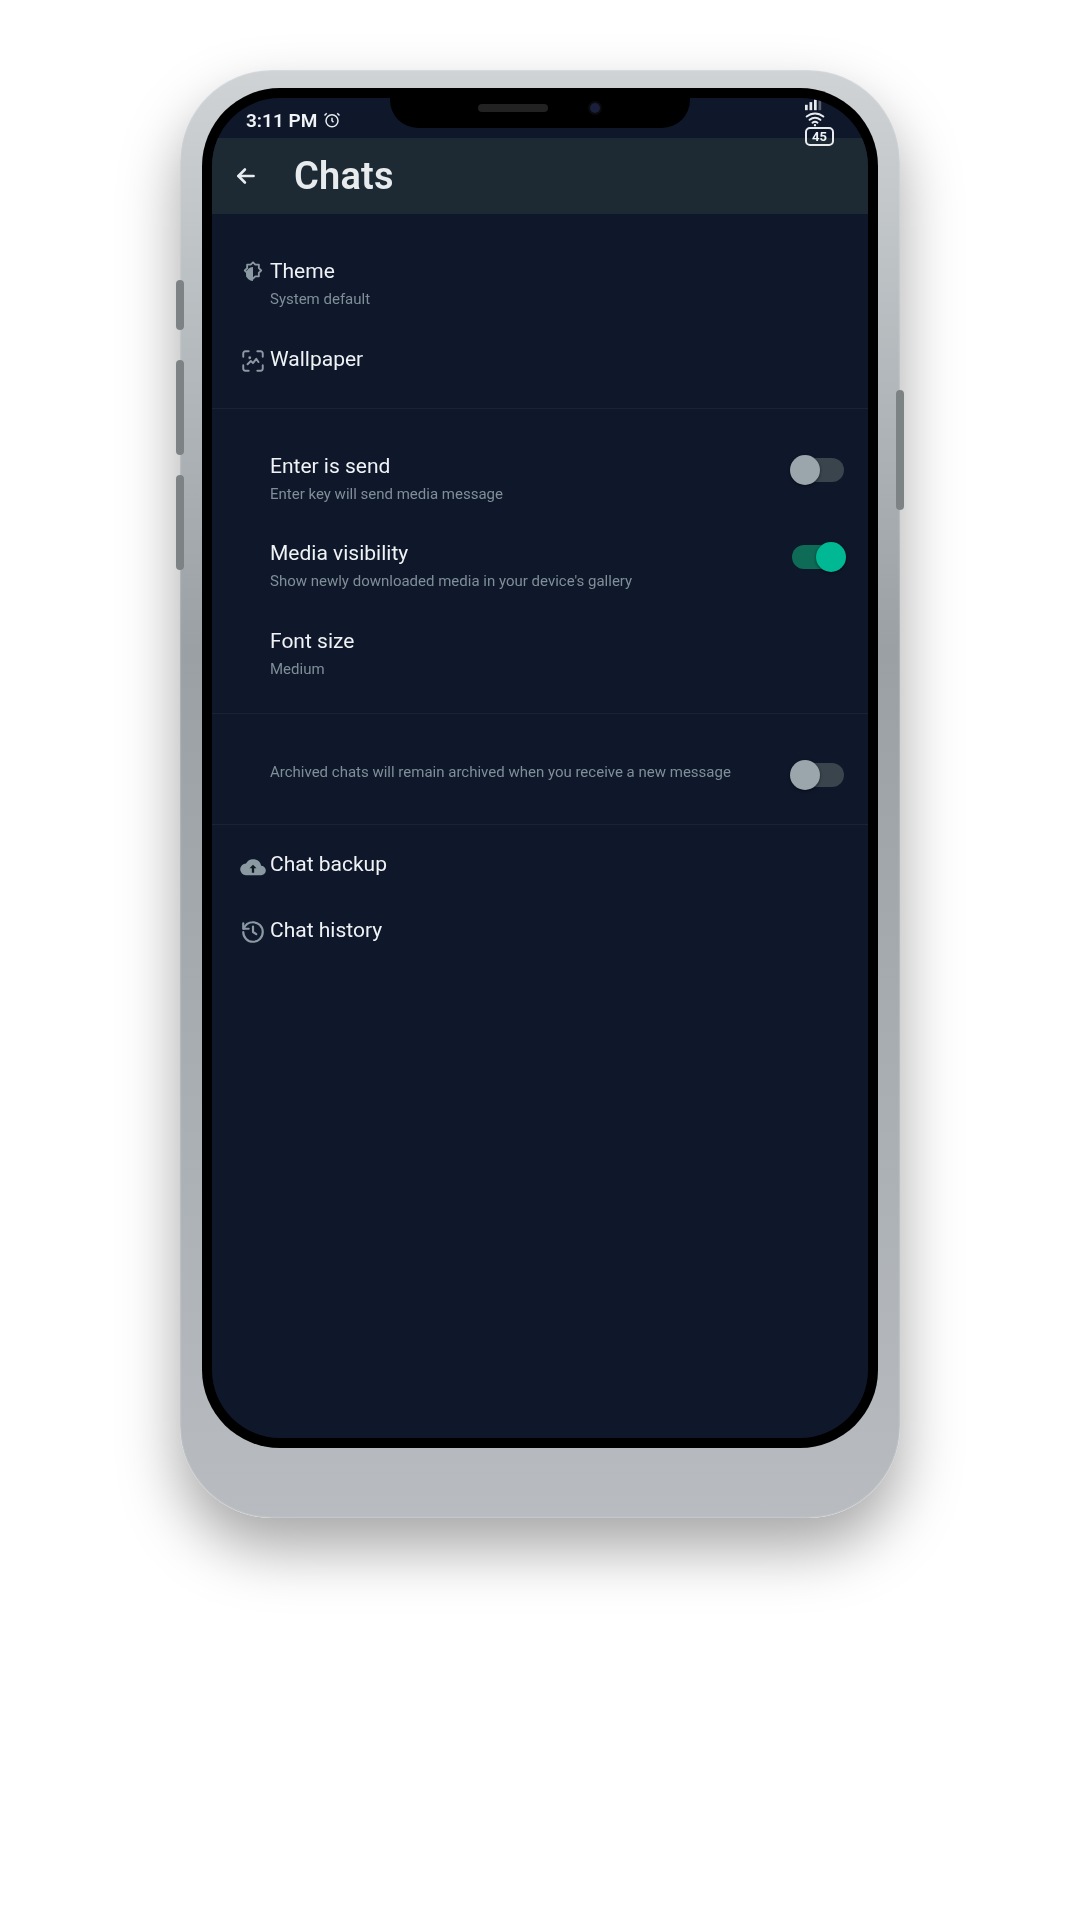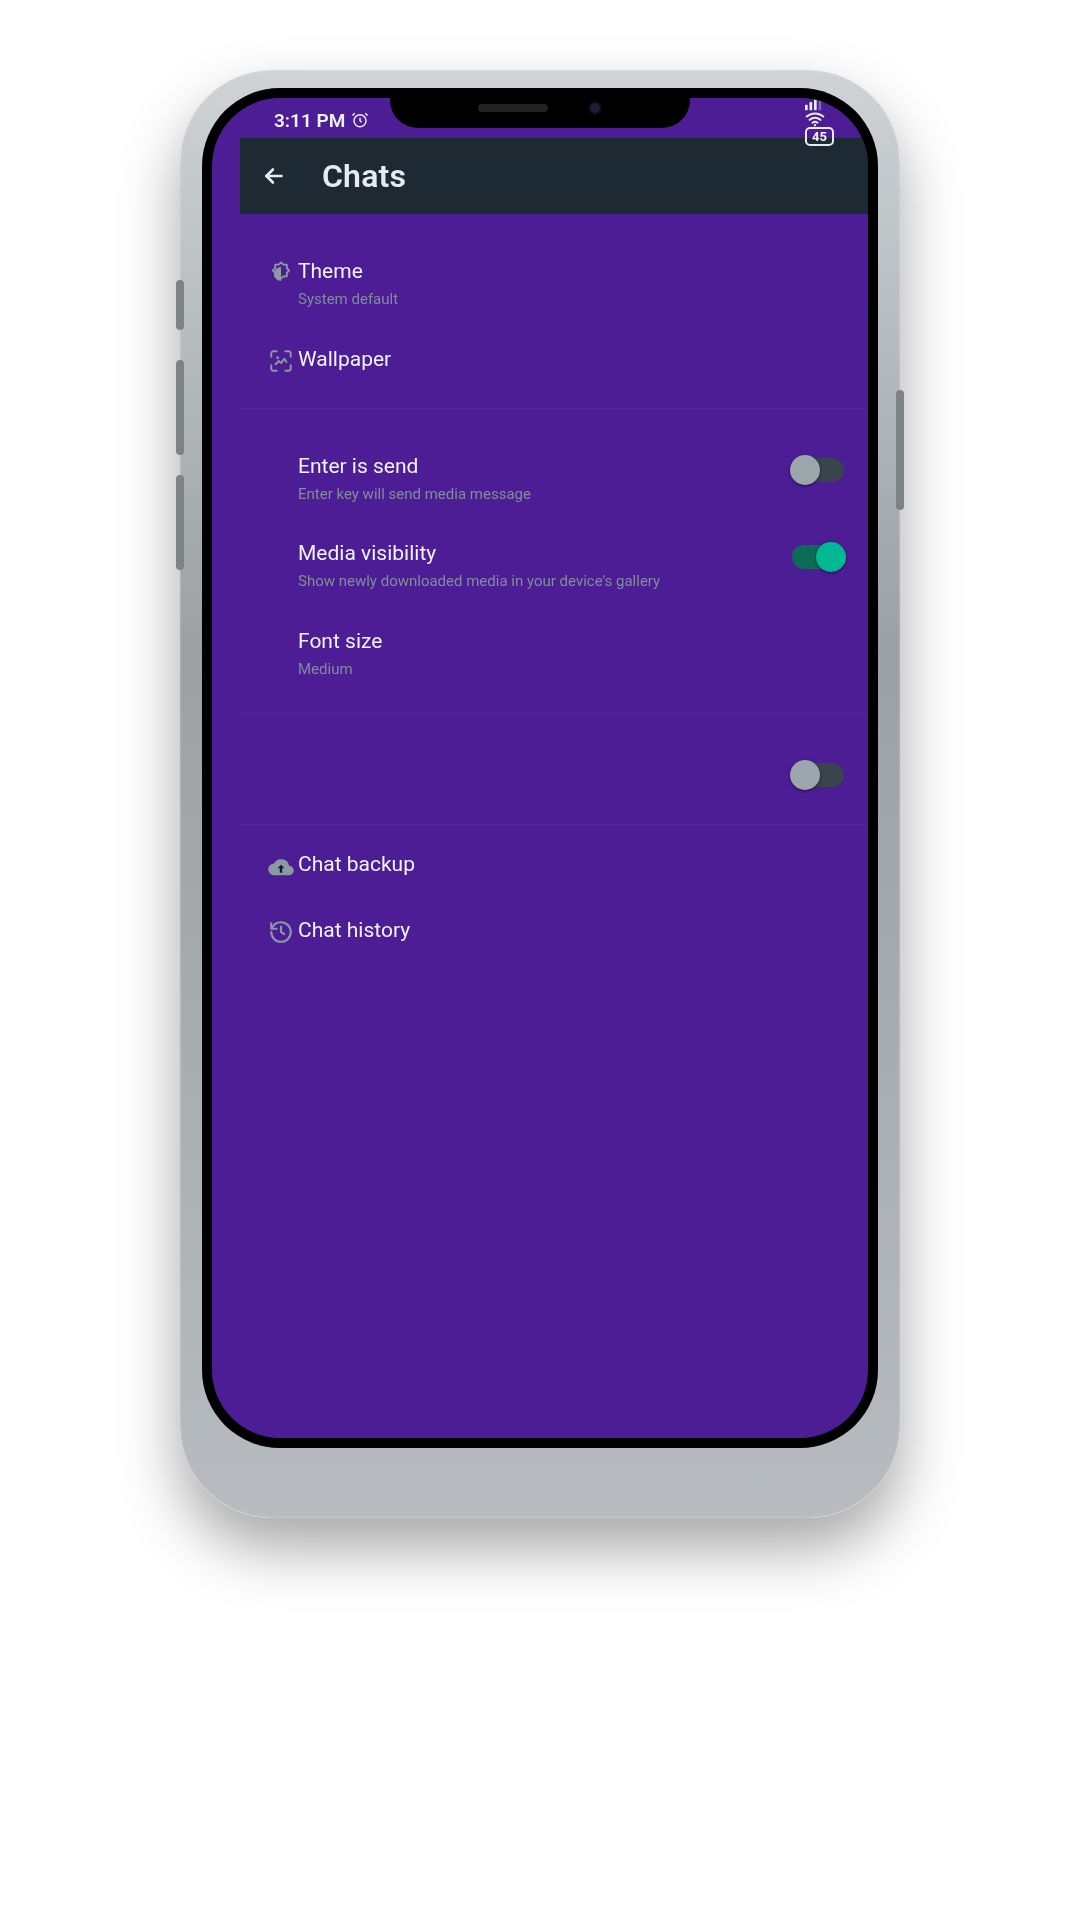--- a/index.html
+++ b/index.html
@@ -22,27 +22,26 @@
     box-shadow: 0 30px 60px rgba(0,0,0,0.35), inset 0 0 2px rgba(255,255,255,0.6);
     position: relative;
   }
   .bezel {
     background: #000;
     border-radius: 78px;
     padding: 10px;
     position: relative;
   }
   .screen {
-    background: #4c1d95;
+    background: #0f172a;
     border-radius: 68px;
     height: 1340px;
     overflow: hidden;
     position: relative;
     color: #e7ebee;
-    padding-left: 28px;
   }
   .notch {
     position: absolute;
     top: 0; left: 50%; transform: translateX(-50%);
     width: 300px; height: 40px;
     background: #000;
     border-bottom-left-radius: 28px;
     border-bottom-right-radius: 28px;
     z-index: 50;
     display:flex; align-items:center; justify-content:center; gap:10px;
@@ -75,21 +74,21 @@
 
   
   .header {
     height: 76px;
     background: #1d2a33;
     display:flex; align-items:center;
     padding: 0 20px;
     gap: 34px;
   }
   .header .back { width:28px; height:28px; color:#e7ebee; display:flex; align-items:center; justify-content:center; cursor:pointer;}
-  .header h1 { font-size: 32px; font-weight:600; letter-spacing:0.2px; }
+  .header h1 { font-size: 38px; font-weight:600; letter-spacing:0.2px; }
 
   
   .content { padding-bottom: 40px; }
   .section { border-bottom: 1px solid rgba(255,255,255,0.05); padding: 26px 0 16px; }
   .section:last-of-type { border-bottom:none; }
   .section-title {
     font-size: 17px; color:#7f8e97; padding: 0 24px 10px;
   }
   .row {
     display:flex; align-items:flex-start;
@@ -254,20 +253,21 @@
               <div class="sub">Medium</div>
             </div>
           </div>
         </div>
 
         <div class="section">
 
           <div class="row indent">
             <span class="icon-slot"></span>
             <div class="text">
+              <div class="sub">Archived chats will remain archived when you receive a new message</div>
             </div>
             <div class="tail">
               <div class="toggle">
                   <span class="knob"></span>
                 </div>
             </div>
           </div>
         </div>
 
         <div class="section" style="border-bottom:none; padding-top:8px;">

